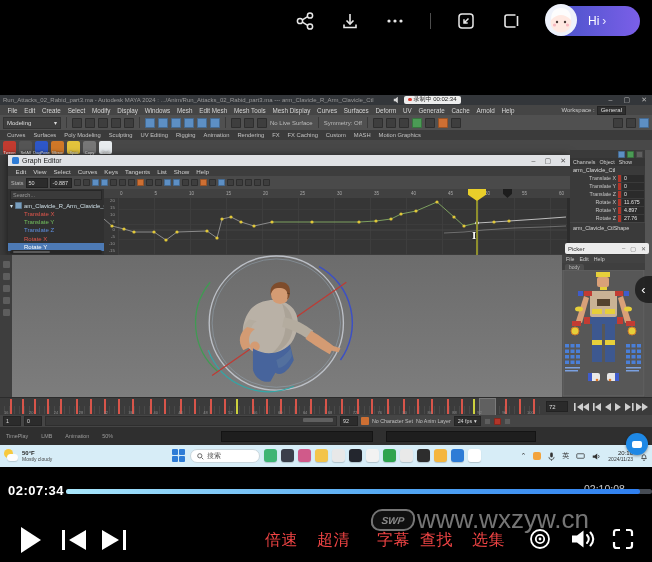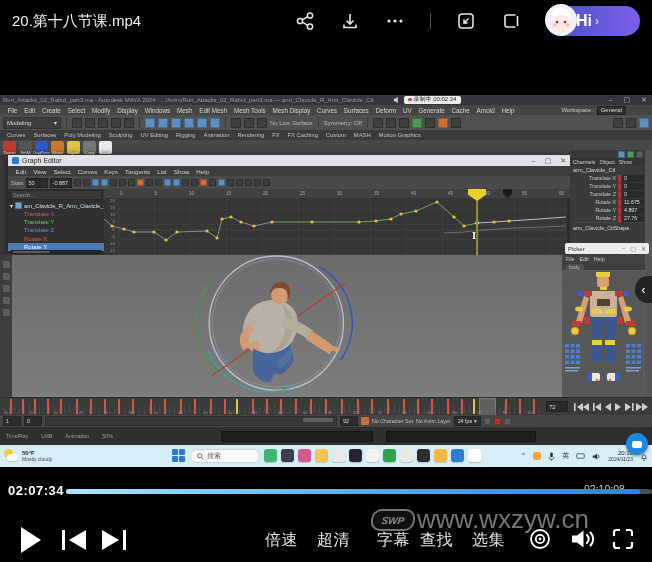--- a/index.html
+++ b/index.html
@@ -7,21 +7,21 @@
          font-family:"Liberation Sans","DejaVu Sans",sans-serif;-webkit-font-smoothing:antialiased}
   .abs{position:absolute}
   svg{display:block}
 
   
   .topbar{position:absolute;left:0;top:0;width:652px;height:42px;display:flex;align-items:center;padding:0 12px;box-sizing:border-box;z-index:40}
   .vtitle{color:#f2f2f2;font-size:15px;white-space:nowrap}
   .top-icons{margin-left:auto;display:flex;align-items:center;gap:25px}
   .tdiv{width:1px;height:16px;background:#4d4d4d}
   .pill{position:relative;width:94px;height:30px;border-radius:16px;background:linear-gradient(90deg,#4452c6,#7b5fe8);display:flex;align-items:center;cursor:pointer}
-  .pill .hi{margin-left:30px;color:#fff;font-size:16px;font-weight:bold}
+  .pill .hi{margin-left:42px;color:#fff;font-size:12px;font-weight:normal}
   .pill .chev{color:#e8e8ff;font-size:12px;margin-left:3px}
   .avatarwrap{position:absolute;left:-3px;top:-4px;width:37px;height:37px}
 
   
   .maya{position:absolute;left:0;top:95px;width:652px;height:372px;background:#3a3a3a;color:#c8c8c8;z-index:5}
   .m-title{position:absolute;left:0;top:0;width:652px;height:10px;background:#33363a;overflow:hidden}
   .m-title-text{position:absolute;left:3px;top:1.5px;font-size:6px;color:#9a9a9a;white-space:nowrap;width:380px;overflow:hidden}
   .recwrap{position:absolute;left:393px;top:0.5px;display:flex;align-items:center;gap:3px}
   .recpill{height:8px;background:#ededed;border-radius:2px;display:flex;align-items:center;gap:2px;padding:0 4px}
   .recdot{width:3.5px;height:3.5px;border-radius:50%;background:#e03a2f}
@@ -151,33 +151,32 @@
   .fab i{width:10px;height:7px;border-radius:2px;background:#fff;position:relative}
   .fab i:after{content:"";position:absolute;left:2px;bottom:-2px;border:2px solid transparent;border-top-color:#fff}
 
   .sidechev{position:absolute;left:635px;top:276px;width:17px;height:27px;background:rgba(22,22,22,.78);border-radius:13px 0 0 13px;color:#fff;font-size:13px;display:flex;align-items:center;justify-content:center;z-index:30}
 
   
   .time-cur{position:absolute;left:8px;top:483px;font-size:13px;font-weight:bold;color:#fff;z-index:45;letter-spacing:.5px}
   .pbar{position:absolute;left:66px;top:489px;width:586px;height:5px;background:#454b54;border-radius:3px;z-index:44}
   .pfill{height:100%;border-radius:3px;background:linear-gradient(90deg,#a9e7fb,#55a9f3 55%,#2f7ff0)}
   .time-tot{position:absolute;left:584px;top:483px;font-size:10.5px;color:#e8e8e8;opacity:.85;z-index:43}
-  .cbtn{position:absolute;top:530px;font-size:16px;color:#e5e5e5;z-index:45;letter-spacing:.5px;cursor:pointer}
+  .cbtn{position:absolute;top:530px;font-size:16px;color:#ef4444;z-index:45;letter-spacing:.5px;cursor:pointer}
   .wm{z-index:60;pointer-events:none;color:#c4c4c4;opacity:.6;white-space:nowrap}
   .wm1{position:absolute;left:497px;top:466px;font-size:26px;letter-spacing:1px}
   .wm2{position:absolute;left:371px;top:504px;font-size:26px;display:flex;align-items:center;gap:2px}
   .swp{width:40px;height:18px;border:2px solid #cfcfcf;border-radius:10px;background:#1d1d1d;color:#f0f0f0;font-size:10px;font-style:italic;font-weight:bold;display:flex;align-items:center;justify-content:center;transform:skewX(-6deg);opacity:.95}
 </style>
 </head>
 <body>
 
 <div id="stage">
 
   <div class="topbar">
-    <span class="vtitle">20.第十八节课.mp4</span>
     <div class="top-icons">
       <span>
         <svg width="20" height="20" viewBox="0 0 20 20" fill="none" stroke="#e8e8e8" stroke-width="1.5">
           <circle cx="15" cy="4.5" r="2.6"></circle>
             <circle cx="5" cy="10" r="2.6"></circle>
             <circle cx="15" cy="15.5" r="2.6"></circle>
           <line x1="7.4" y1="8.8" x2="12.6" y2="5.7"></line>
             <line x1="7.4" y1="11.2" x2="12.6" y2="14.3"></line>
         </svg>
       </span>

